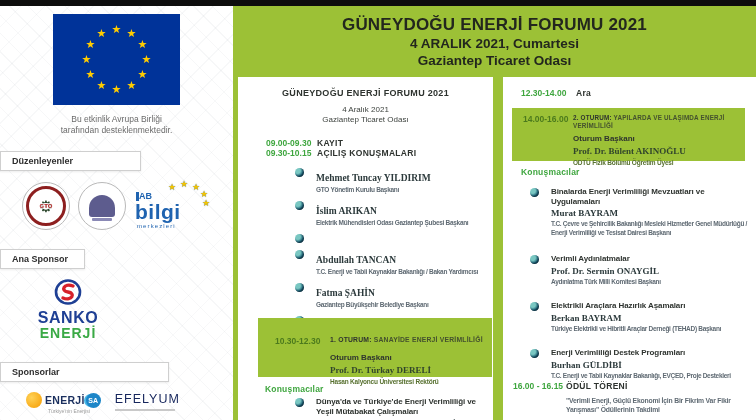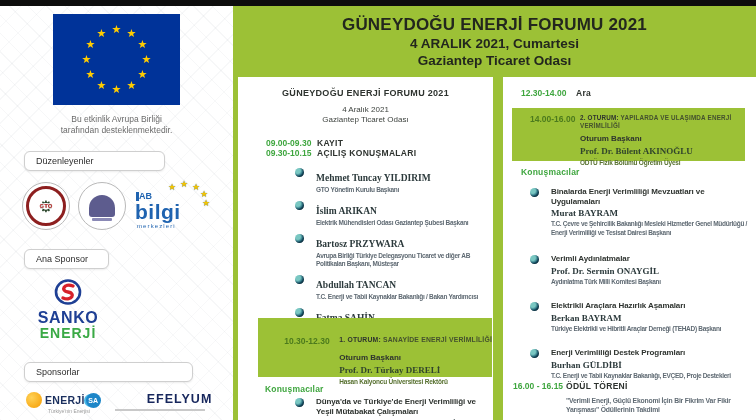--- a/index.html
+++ b/index.html
@@ -7,22 +7,22 @@
           font-family:"Liberation Sans",sans-serif;-webkit-font-smoothing:antialiased;}
   .topbar{position:absolute;left:0;top:0;width:756px;height:6px;background:#0d0d0d;}
 
   
   .sidebar{position:absolute;left:0;top:6px;width:233px;height:414px;background:#fff;}
   .pattern{background-image:
      repeating-linear-gradient(45deg, rgba(110,120,135,.06) 0 1px, transparent 1px 13px),
      repeating-linear-gradient(-45deg, rgba(110,120,135,.05) 0 1px, transparent 1px 17px);}
   .euflag{display:block;margin:8px auto 0 auto;width:127px;height:91px;}
   .eu-note{margin-top:9px;text-align:center;font-size:8.5px;line-height:11px;color:#6b6b6b;}
-  .label-box{position:relative;margin-left:24px;border:1px solid #cfcfcf;border-radius:6px;
-     background:#fff;box-shadow:0 1px 2px rgba(0,0,0,.08);font-size:9px;font-weight:normal;
+  .label-box{position:relative;border:1px solid #cfcfcf;border-radius:0;
+     background:#fff;box-shadow:0 1px 2px rgba(0,0,0,.08);font-size:9px;font-weight:bold;
      color:#2e2e2e;padding:4px 10px 4px 11px;display:inline-block;}
   .logo-row{margin:9px 0 0 22px;display:flex;align-items:center;gap:8px;}
   .circle-logo{width:46px;height:46px;border-radius:50%;background:#fff;border:1px solid #b9b9b9;
      display:flex;align-items:center;justify-content:center;position:relative;flex:0 0 auto;}
   .gto-inner{width:34px;height:34px;border-radius:50%;border:3px solid #8d1f1f;display:flex;
      align-items:center;justify-content:center;color:#274227;font-size:16px;}
   .gto-txt{position:absolute;font-size:6px;font-weight:bold;color:#b01e1e;background:rgba(255,255,255,.7);
      padding:0 1px;border-radius:2px;}
   .emo-inner{width:26px;height:22px;background:#5d5c8e;border-radius:13px 13px 3px 3px;position:relative;}
   .emo-inner:after{content:"";position:absolute;left:3px;right:3px;bottom:-4px;height:3px;background:#8a89b5;border-radius:1px;}
@@ -38,21 +38,21 @@
   .sponsor-row{margin:7px 0 0 26px;display:flex;align-items:center;gap:14px;}
   .enerjisa{display:flex;align-items:center;gap:3px;position:relative;}
   .enerjisa .sun{width:16px;height:16px;border-radius:50%;
      background:radial-gradient(circle at 35% 35%, #ffd257, #f59b00);}
   .enerjisa .word{font-size:10.5px;font-weight:800;color:#1a2f5e;letter-spacing:.3px;}
   .enerjisa .sa{width:15px;height:15px;border-radius:50%;background:#1d86c8;color:#fff;font-size:7px;
      font-weight:bold;display:flex;align-items:center;justify-content:center;margin-left:-2px;
      box-shadow:-3px 0 0 -1px #49b8e8;}
   .enerjisa .sub{position:absolute;left:22px;top:16px;font-size:5px;color:#9a9a9a;}
   .efelyum{position:relative;}
-  .efelyum .word{font-size:12.5px;font-weight:700;color:#16265c;letter-spacing:1px;margin-left:32px;}
+  .efelyum .word{font-size:12.5px;font-weight:400;color:#16265c;letter-spacing:1px;}
   .efelyum .sub{display:block;height:2px;margin-top:2px;background:#c9c9c9;width:92%;}
 
   
   .green-region{position:absolute;left:233px;top:6px;width:523px;height:414px;background:#9cc136;}
   .main-header{padding-top:9px;text-align:center;color:#23271e;}
   .main-header .t1{font-size:17px;font-weight:800;letter-spacing:.2px;line-height:20px;}
   .main-header .t2,.main-header .t3{font-size:13.5px;font-weight:800;line-height:17px;}
   .card{position:absolute;top:71px;bottom:0;background:#fff;overflow:hidden;}
   .card1{left:5px;width:255px;}
   .card2{left:270px;width:253px;}
@@ -73,21 +73,21 @@
   .bullet{width:9px;height:9px;border-radius:50%;margin:1px 0 0 0;flex:0 0 auto;
      background:radial-gradient(circle at 30% 30%, #79c7c2 0 30%, #1c5e74 60%, #123a56 100%);
      box-shadow:inset -1px -1px 1px rgba(0,0,0,.35);}
   .sp-text{margin-left:12px;}
   .sp-name{font-family:"Liberation Serif",serif;font-size:9.5px;font-weight:bold;color:#2c3a3c;line-height:10px;}
   .sp-org{font-size:6.5px;letter-spacing:-.3px;font-weight:bold;color:#5f6a73;line-height:8px;margin-top:1px;}
 
   .session{position:absolute;background:#9cc136;}
   .session1{left:20px;top:241px;width:234px;height:59px;}
   .session2{left:9px;top:31px;width:233px;height:53px;}
-  .sess-grid{display:flex;justify-content:flex-end;}
+  .sess-grid{display:flex;}
   .sess-time{color:#4c7a1d;font-weight:800;font-size:8.5px;flex:0 0 auto;}
   .sess-title .b{font-weight:800;color:#2e332f;}
   .sess-title .r{font-weight:bold;color:#44512e;}
   .session1 .sess-grid{padding:18px 0 0 17px;}
   .session1 .sess-time{width:55px;}
   .session2 .sess-grid{padding:6px 0 0 11px;}
   .session2 .sess-time{width:50px;}
   .sess-title{font-size:6.8px;letter-spacing:.2px;line-height:8px;}
   .chair-label{font-size:8px;font-weight:800;color:#2e332f;margin-top:9px;}
   .session2 .chair-label{margin-top:4px;}
@@ -215,22 +215,20 @@
           <span class="sp-text"><span class="sp-name">Mehmet Tuncay YILDIRIM</span>
           <div class="sp-org">GTO Yönetim Kurulu Başkanı</div></span>
         </div>
         <div class="sp-item">
           <span class="bullet"></span>
           <span class="sp-text"><span class="sp-name">İslim ARIKAN</span>
           <div class="sp-org">Elektrik Mühendisleri Odası Gaziantep Şubesi Başkanı</div></span>
         </div>
         <div class="sp-item">
           <span class="bullet"></span>
-          <span class="sp-text"><span class="sp-name">Bartosz PRZYWARA</span>
-          <div class="sp-org" style="max-width:158px">Avrupa Birliği Türkiye Delegasyonu Ticaret ve diğer AB Politikaları Başkanı, Müsteşar</div></span>
         </div>
         <div class="sp-item">
           <span class="bullet"></span>
           <span class="sp-text"><span class="sp-name">Abdullah TANCAN</span>
           <div class="sp-org">T.C. Enerji ve Tabii Kaynaklar Bakanlığı / Bakan Yardımcısı</div></span>
         </div>
         <div class="sp-item">
           <span class="bullet"></span>
           <span class="sp-text"><span class="sp-name">Fatma ŞAHİN</span>
           <div class="sp-org">Gaziantep Büyükşehir Belediye Başkanı</div></span>

